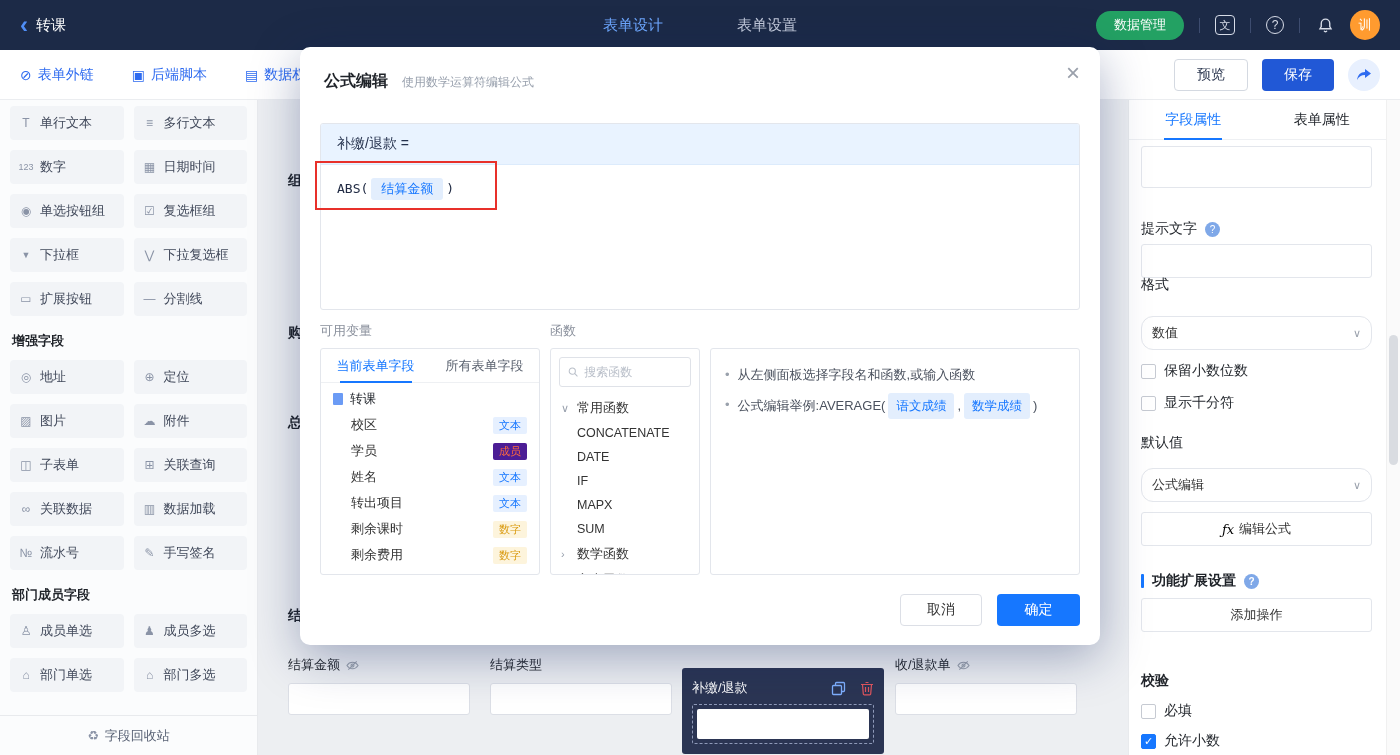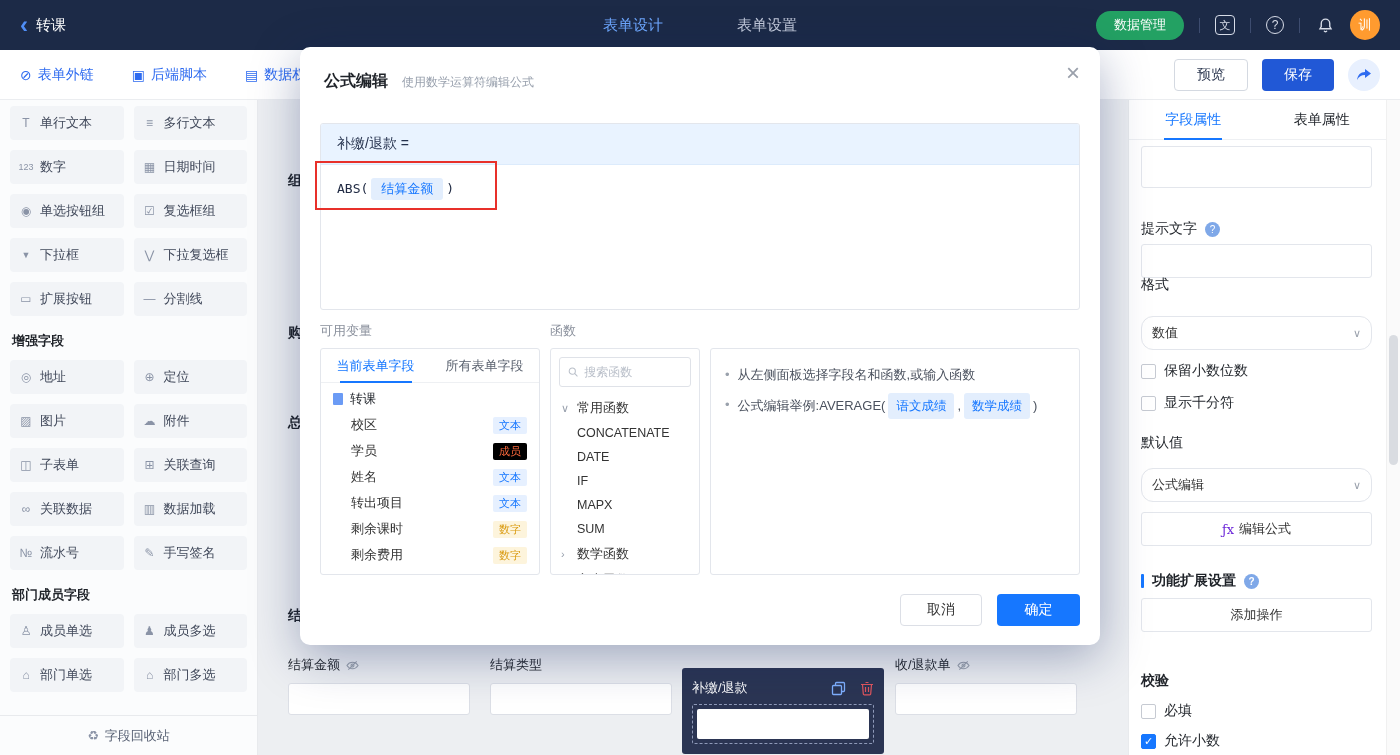--- a/index.html
+++ b/index.html
@@ -63,21 +63,21 @@
   .rp-box { height:42px; border:1px solid #e3e6ec; border-radius:3px; background:#fff; }
   .rp-label { font-size:14px; color:#1f2329; display:flex; align-items:center; gap:8px; }
   .rp-input { height:34px; border:1px solid #e3e6ec; border-radius:3px; background:#fff; cursor:text; }
   .sel-ctl { height:34px; border:1px solid #e3e6ec; border-radius:12px; background:#fff; display:flex; align-items:center; justify-content:space-between; padding:0 10px; font-size:13px; color:#333; cursor:pointer; }
   .sel-ctl .car { color:#9aa1ac; font-size:11px; }
   .cb { display:flex; align-items:center; gap:8px; font-size:14px; color:#1f2329; cursor:pointer; }
   .box { width:15px; height:15px; border:1px solid #c6cad2; border-radius:2px; background:#fff; flex:none; }
   .box.checked { background:#1677ff; border-color:#1677ff; color:#fff; display:flex; align-items:center; justify-content:center; font-size:11px; }
   .box.checked::after { content:"✓"; }
   .rp-btn { height:34px; border:1px solid #e3e6ec; border-radius:3px; background:#fff; display:flex; align-items:center; justify-content:center; font-size:13px; color:#333; gap:5px; cursor:pointer; }
-  .fx-it { color:#6d28d9; font-family:"DejaVu Serif",serif; }
+  .fx-it { font-style:italic; color:#000000; font-family:"DejaVu Serif",serif; }
   .rp-sec { display:flex; align-items:center; gap:8px; font-size:14px; font-weight:bold; color:#1f2329; }
   .bluebar { width:3px; height:14px; background:#1677ff; border-radius:1px; }
   .q-blue { width:15px; height:15px; border-radius:50%; background:#7fa8e8; color:#fff; font-size:10px; display:flex; align-items:center; justify-content:center; cursor:pointer; flex:none; }
 
   
   .vscroll { position:absolute; top:100px; right:0; width:14px; bottom:0; background:#fafafa; border-left:1px solid #f0f0f0; z-index:2; }
   .vthumb { position:absolute; top:235px; left:2px; width:9px; height:130px; background:#d9dce1; border-radius:5px; cursor:grab; }
 
   
   .modal { position:absolute; left:300px; top:47px; width:800px; height:598px; background:#fff; border-radius:10px; box-shadow:0 12px 48px rgba(15,35,95,.35); z-index:10; }
@@ -98,21 +98,21 @@
   .hint-panel { left:410px; width:370px; padding:14px; }
   .vp-tabs { display:flex; height:34px; border-bottom:1px solid #eef0f3; font-size:13px; }
   .vp-tab { flex:1; display:flex; align-items:center; justify-content:center; color:#5b6370; position:relative; cursor:pointer; }
   .vp-tab.on { color:#1677ff; }
   .vp-tab.on::after { content:""; position:absolute; bottom:-1px; left:50%; transform:translateX(-50%); width:72px; height:2px; background:#1677ff; }
   .vp-form { display:flex; align-items:center; gap:7px; padding:7px 12px 4px; font-size:13px; color:#1f2329; }
   .doc-ic { width:10px; height:12px; background:#6b9bf5; border-radius:1px; flex:none; }
   .vp-row { display:flex; align-items:center; padding:0 12px 0 30px; font-size:13px; color:#333; height:26px; cursor:pointer; }
   .vp-row .tag { margin-left:auto; font-size:11px; padding:1px 6px; border-radius:2px; }
   .tag-text { color:#1677ff; background:#e6f0ff; }
-  .tag-member { color:#ff6a3d; background:#000000; }
+  .tag-member { color:#ff6a3d; background:#4c1d95; }
   .tag-number { color:#d99a10; background:#fdf4dc; }
   .fp-search { margin:8px; height:30px; border:1px solid #dfe2e8; border-radius:3px; display:flex; align-items:center; padding:0 8px; gap:6px; }
   .fp-search input { border:none; outline:none; width:100%; font-size:12px; color:#333; background:transparent; }
   .fp-search input::placeholder { color:#b9bfc9; }
   .fp-group { display:flex; align-items:center; gap:6px; padding:4px 10px; font-size:13px; color:#333; cursor:pointer; }
   .fp-group .car { color:#98a0ad; font-size:11px; width:10px; flex:none; }
   .fp-item { padding:0 10px 0 26px; font-size:12.5px; color:#333; height:24px; display:flex; align-items:center; cursor:pointer; }
   .hint-line { display:flex; gap:8px; font-size:13px; color:#4a515e; line-height:24px; align-items:flex-start; margin-bottom:6px; }
   .bullet { color:#9aa1ac; flex:none; }
   .m-btn-cancel { position:absolute; right:118px; top:547px; width:82px; height:32px; border:1px solid #dcdfe6; border-radius:4px; background:#fff; color:#333; font-size:14px; display:flex; align-items:center; justify-content:center; cursor:pointer; }

